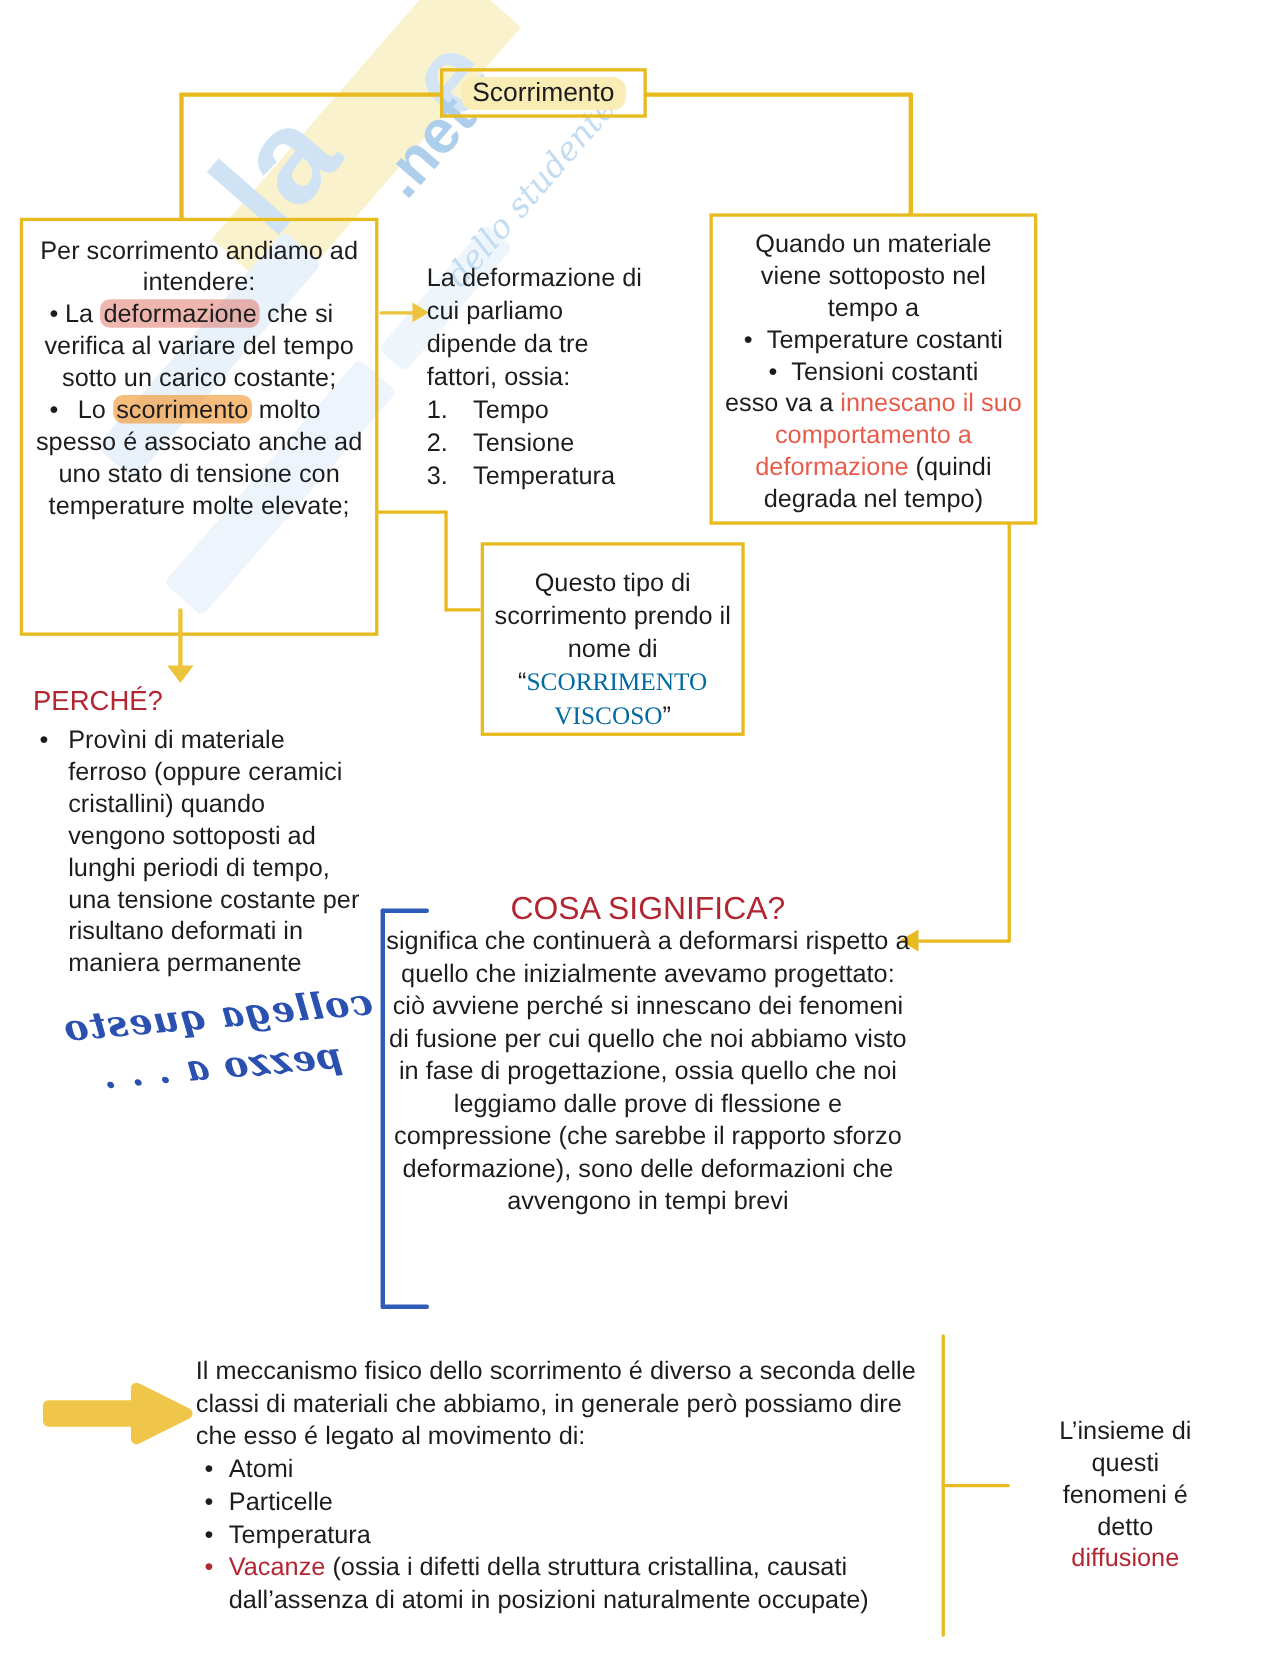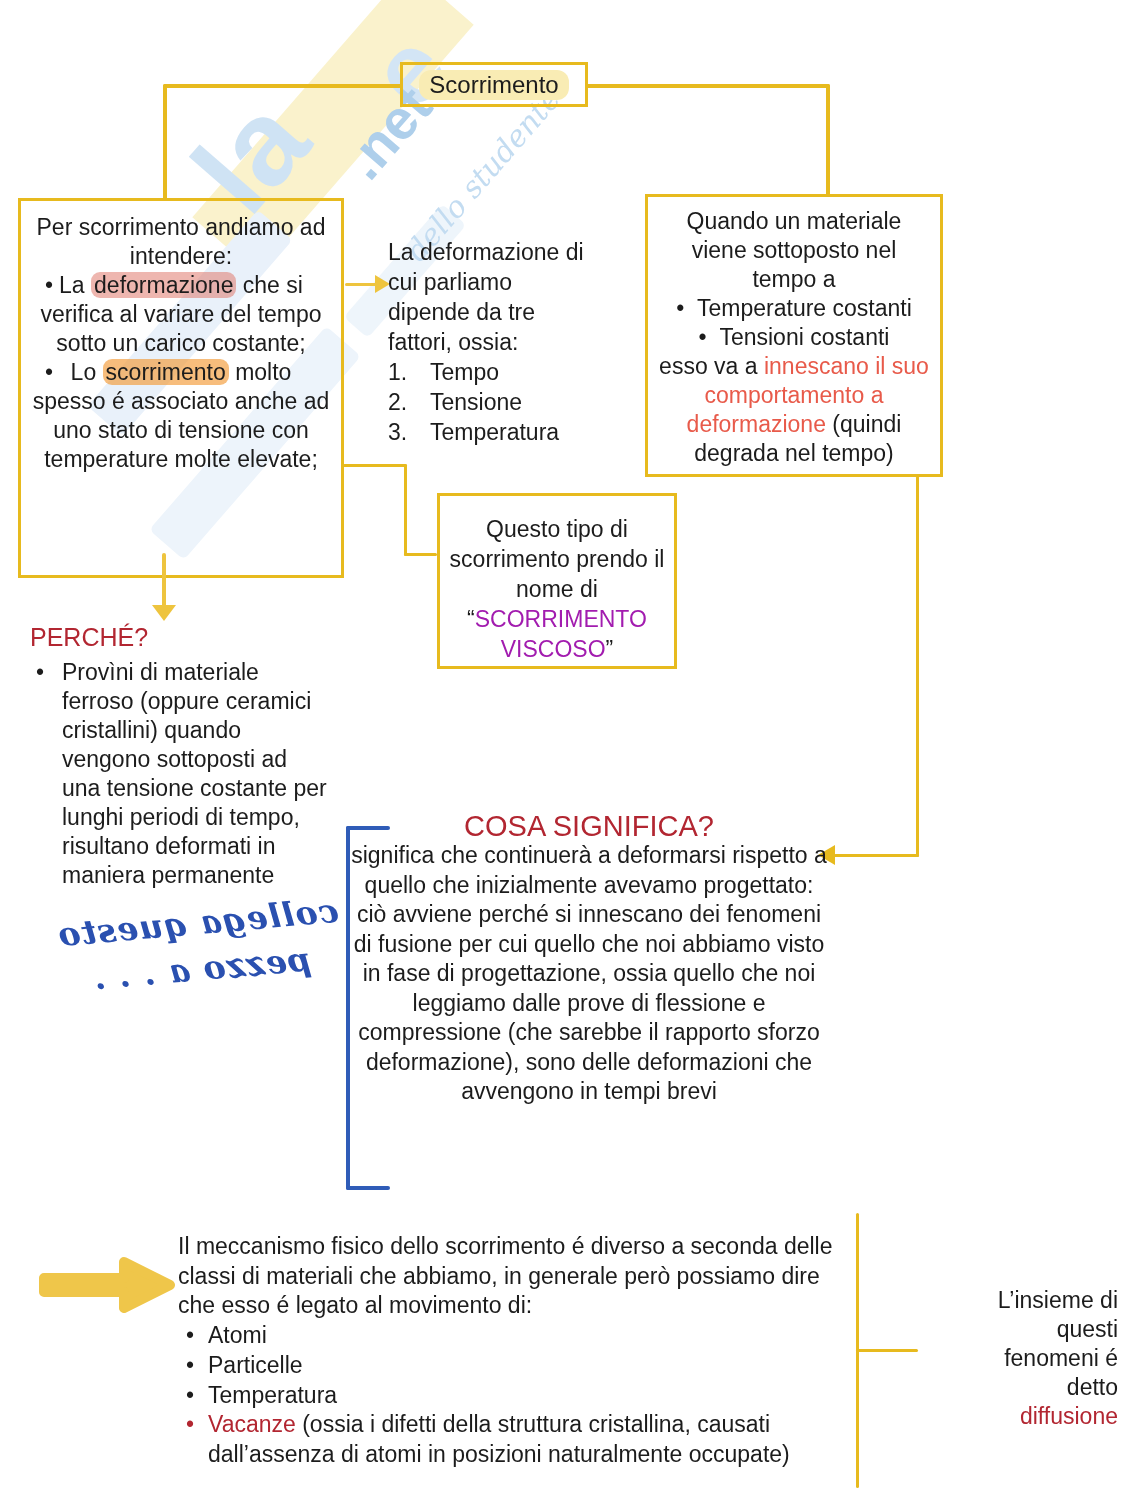--- a/index.html
+++ b/index.html
@@ -27,21 +27,21 @@
   .left-box p{margin:0;position:relative;}
   .bullet-dot-abs{position:absolute;left:14px;top:0;}
   .hl-salmon{background:rgba(224,122,110,.55);border-radius:9px;padding:0 3px;}
   .hl-orange{background:rgba(242,153,54,.65);border-radius:9px;padding:0 3px;}
   .factors{font-size:23px;line-height:30px;}
   .factors .num{display:inline-block;width:42px;}
   .right-box{padding:10px 10px;text-align:center;font-size:23px;line-height:29px;}
   .right-box p{margin:0;}
   .red-orange{color:#e85a4a;}
   .viscoso-box{padding:18px 8px;text-align:center;font-size:23px;line-height:30px;}
-  .orange-caps{color:#a21caf;}
+  .orange-caps{color:#0369a1;font-family:Liberation Serif, serif;}
   .crimson{color:#b22631;}
   .heading{font-size:25px;}
   .perche-list{font-size:23px;line-height:29px;position:relative;padding-left:32px;}
   .perche-dot{position:absolute;left:6px;top:0;}
   .handwriting{
     text-align:center;transform:rotate(-5deg) scaleX(-1);
     font-family:"DejaVu Serif",serif;font-style:italic;font-weight:bold;
     font-size:33px;line-height:46px;color:#2a50b0;letter-spacing:1px;
   }
   .cosa-head{text-align:center;font-size:29px;}
@@ -115,22 +115,22 @@
 <div class="yline" style="left:162px;top:553px;width:4px;height:54px;background:#eec43e;"></div>
 <div class="tri" style="left:152px;top:605px;border-top:16px solid #eec43e;border-left:12px solid transparent;border-right:12px solid transparent;"></div>
 
 <div class="abs heading crimson" style="left:30px;top:623px;text-align:right;">PERCHÉ?</div>
 <div class="abs perche-list" style="left:30px;top:658px;width:320px;">
   <span class="perche-dot">•</span>
   <div>Provìni di materiale</div>
   <div>ferroso (oppure ceramici</div>
   <div>cristallini) quando</div>
   <div>vengono sottoposti ad</div>
+  <div>lunghi periodi di tempo,</div>
   <div>una tensione costante per</div>
-  <div>lunghi periodi di tempo,</div>
   <div>risultano deformati in</div>
   <div>maniera permanente</div>
 </div>
 
 <div class="abs handwriting" style="left:50px;top:900px;width:300px;">
   <div>collega questo</div>
   <div>pezzo a . . .</div>
 </div>
 
 <div class="yline" style="left:916px;top:476px;width:3px;height:381px;"></div>
@@ -153,19 +153,19 @@
   <div class="bullet"><span class="dot">•</span><span>Atomi</span></div>
   <div class="bullet"><span class="dot">•</span><span>Particelle</span></div>
   <div class="bullet"><span class="dot">•</span><span>Temperatura</span></div>
   <div class="bullet">
     <span class="dot crimson">•</span><span class="crimson">Vacanze</span><span> (ossia i difetti della struttura cristallina, causati dall’assenza di atomi in posizioni naturalmente occupate)</span>
   </div>
 </div>
 
 <div class="yline" style="left:856px;top:1213px;width:3px;height:275px;"></div>
 <div class="yline" style="left:856px;top:1349px;width:62px;height:3px;"></div>
-<div class="abs diff-text" style="left:928px;top:1286px;width:190px;text-align:right;">
+<div class="abs diff-text" style="left:928px;top:1286px;width:190px;">
   <div>L’insieme di</div>
   <div>questi</div>
   <div>fenomeni é</div>
   <div>detto</div>
   <div class="crimson">diffusione</div>
 </div>
 
 </body></html>

